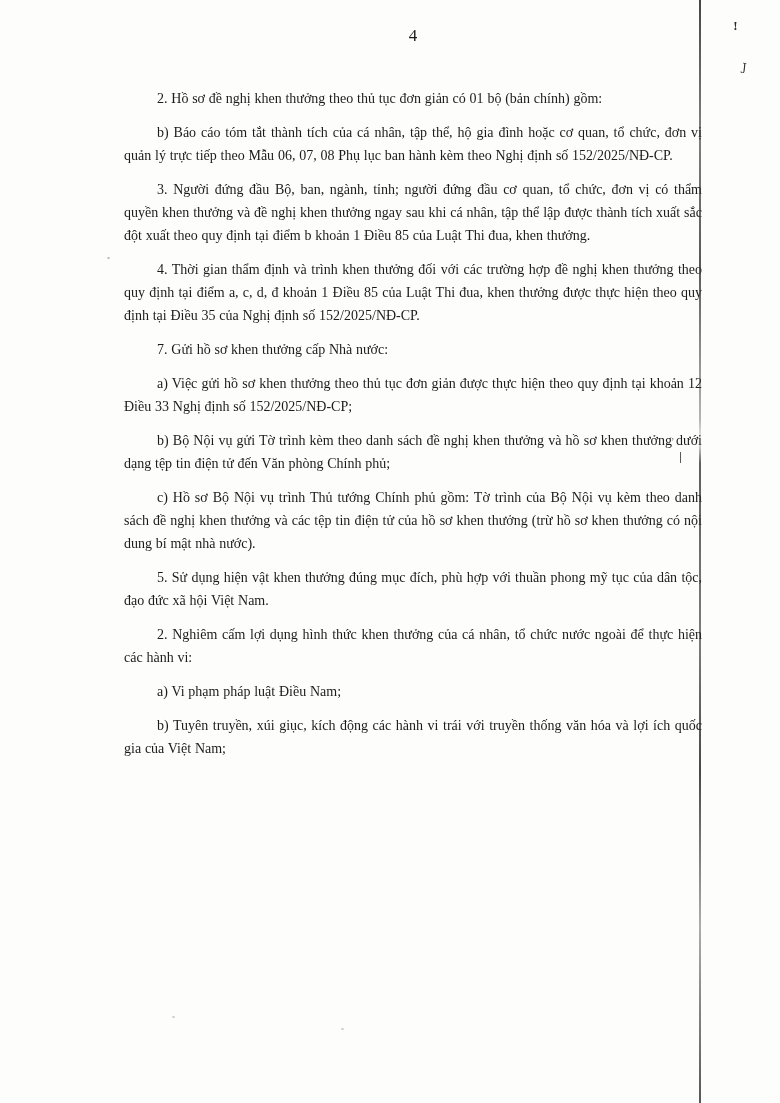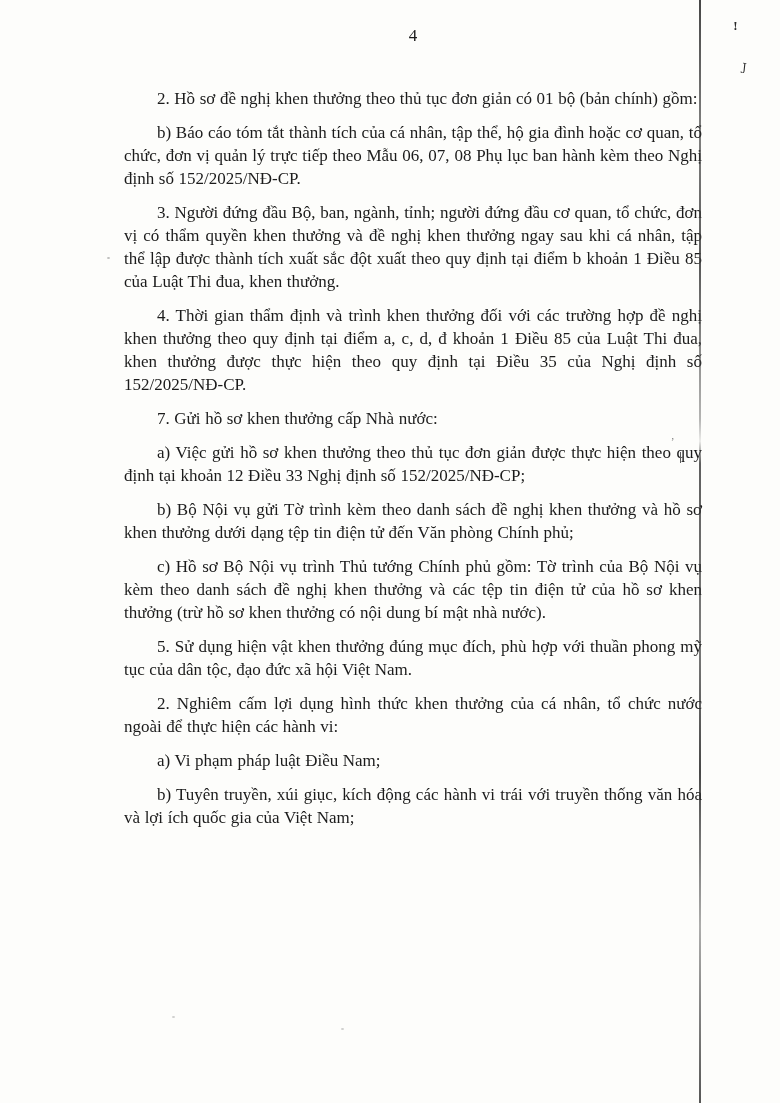--- a/index.html
+++ b/index.html
@@ -14,21 +14,21 @@
   }
   .page-number {
     position:absolute; top:24px; left:124px; width:578px;
     text-align:center; font-size:17px; line-height:23px;
   }
   .content {
     position:absolute; top:87px; left:124px; width:578px;
   }
   .content p {
     margin:11px 0 0 0;
-    font-size:17px; line-height:23px;
+    font-size:14px; line-height:23px;
     text-align:justify;
     text-indent:33px;
     word-spacing:0.02em;
   }
   .content p:first-child { margin-top:0; }
   .content p.heading { font-weight:bold; }
   
   .scan-line {
     position:absolute; left:699px; top:0; width:2px; height:1103px;
     background:linear-gradient(to bottom,

